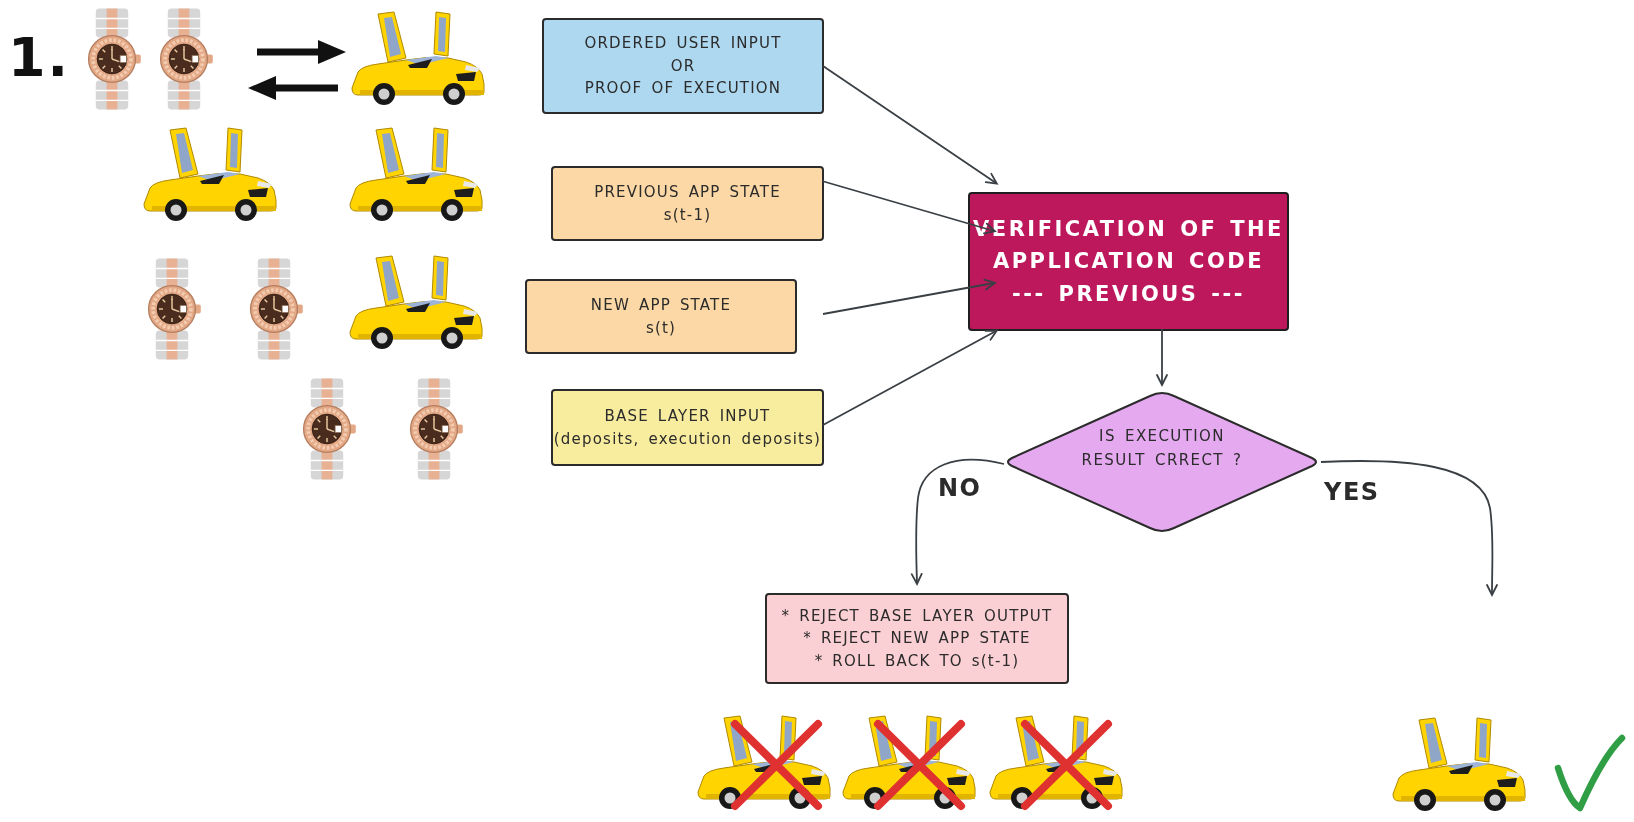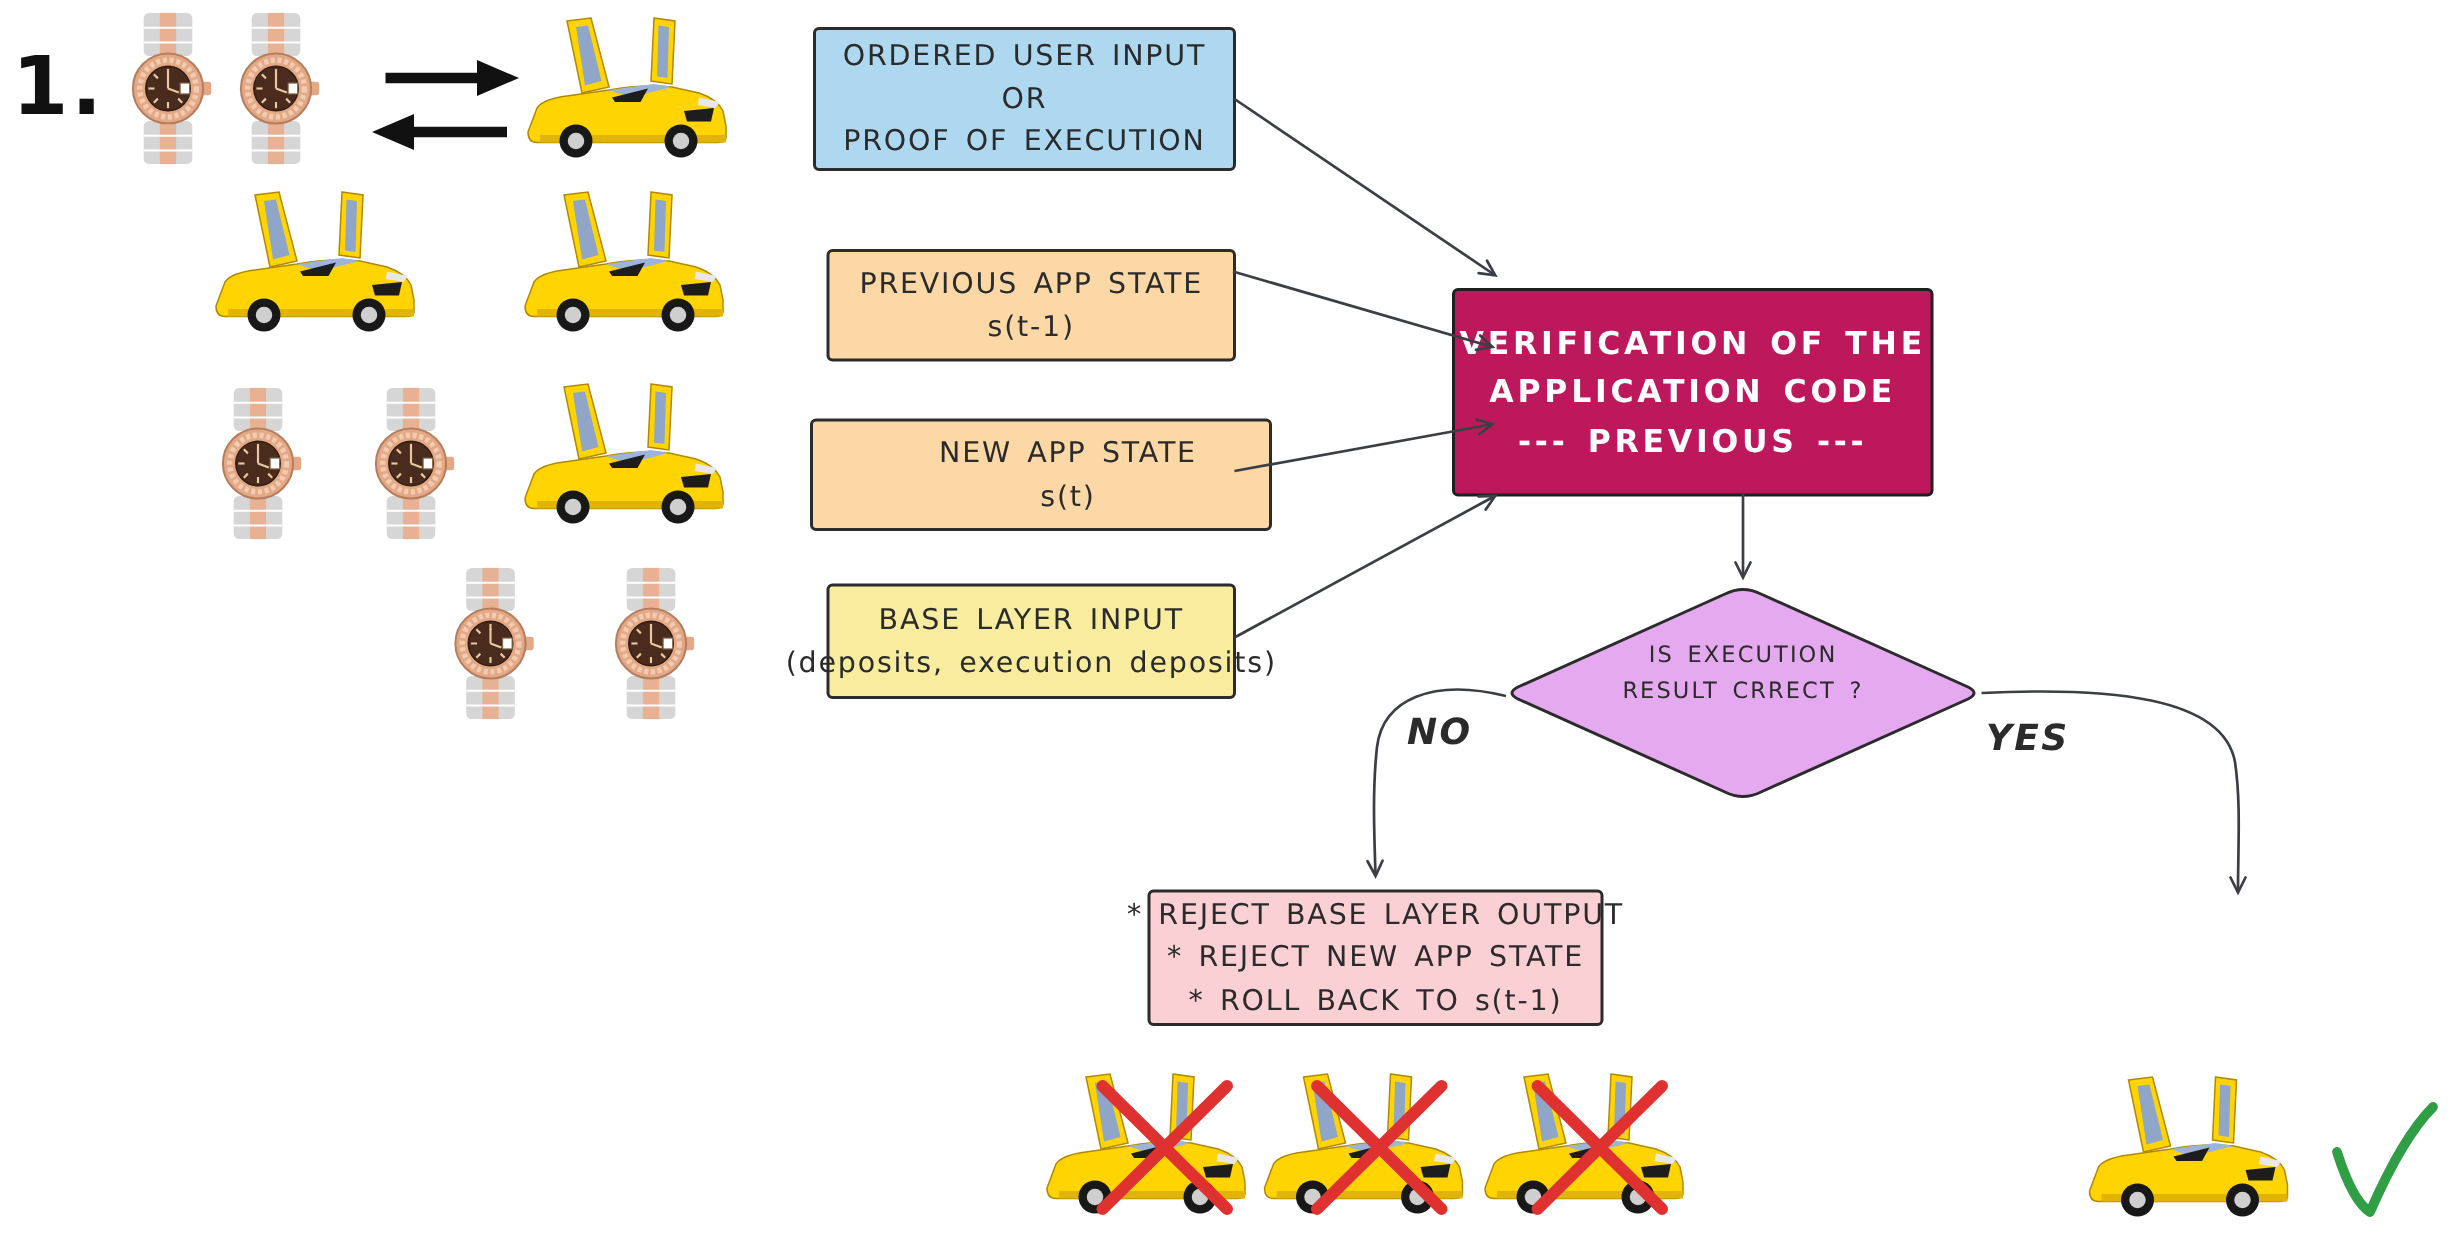--- a/index.html
+++ b/index.html
@@ -1,26 +1,26 @@
 <!DOCTYPE html>
 <html><head>
 <meta charset="utf-8">
 <style>
   html,body{margin:0;padding:0;background:#ffffff;}
   .canvas{position:relative;width:1634px;height:822px;background:#ffffff;overflow:hidden;
           font-family:"DejaVu Sans",sans-serif;color:#2b2b2b;}
   .layer{position:absolute;left:0;top:0;width:1634px;height:822px;pointer-events:none;}
   .box{position:absolute;border:2px solid #2b2b2b;border-radius:4px;display:flex;flex-direction:column;
        align-items:center;justify-content:center;text-align:center;z-index:2;
-       font-size:19px;line-height:1.5;letter-spacing:1.2px;word-spacing:3px;font-weight:500;}
+       font-size:15px;line-height:1.5;letter-spacing:1.2px;word-spacing:3px;font-weight:500;}
   .box .bl{white-space:nowrap;}
   .gray-box{font-size:21px;letter-spacing:2.5px;color:#ffffff;line-height:1.55;border-color:#1f1f1f;}
   .decision-text{position:absolute;z-index:4;text-align:center;font-size:15px;line-height:1.6;
        letter-spacing:1.4px;word-spacing:3px;font-weight:500;}
-  .edge-label{position:absolute;z-index:4;font-size:24px;font-weight:600;letter-spacing:1.5px;font-style:italic;}
+  .edge-label{position:absolute;z-index:4;font-size:24px;font-weight:600;letter-spacing:1.5px;}
   .step-label{position:absolute;left:8px;top:26px;font-size:54px;font-weight:bold;color:#111;
        letter-spacing:2px;z-index:2;}
   .icon{position:absolute;z-index:1;}
   svg{display:block;}
 </style>
 </head>
 <body>
 
 <div class="canvas">
 
@@ -168,21 +168,21 @@
     <div class="bl">ORDERED USER INPUT</div>
     <div class="bl">OR</div>
     <div class="bl">PROOF OF EXECUTION</div>
   </div>
 
   <div class="box" style="left:551px;top:147px;width:269px;height:71px;background:#fbd8a5;margin-top:19px;">
     <div class="bl">PREVIOUS APP STATE</div>
     <div class="bl">s(t-1)</div>
   </div>
 
-  <div class="box" style="left:540px;top:279px;width:268px;height:71px;background:#fbd8a5;padding-left:36px;">
+  <div class="box" style="left:525px;top:279px;width:268px;height:71px;background:#fbd8a5;">
     <div class="bl">NEW APP STATE</div>
     <div class="bl">s(t)</div>
   </div>
 
   <div class="box" style="left:551px;top:389px;width:269px;height:73px;background:#f8ec9f;">
     <div class="bl">BASE LAYER INPUT</div>
     <div class="bl">(deposits, execution deposits)</div>
   </div>
 
   <div class="box gray-box" style="left:968px;top:192px;width:317px;height:135px;background:#be185d;font-weight:bold;">

